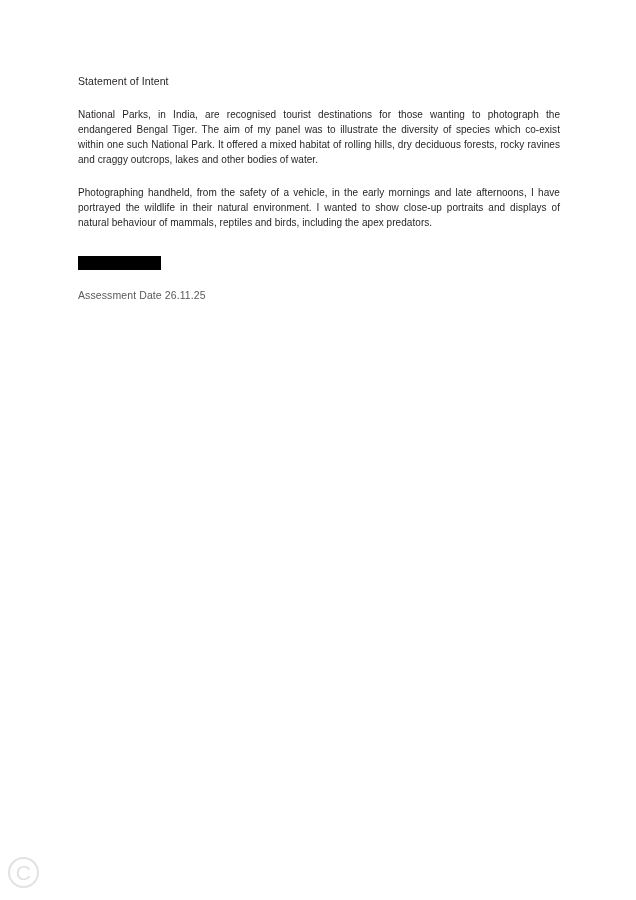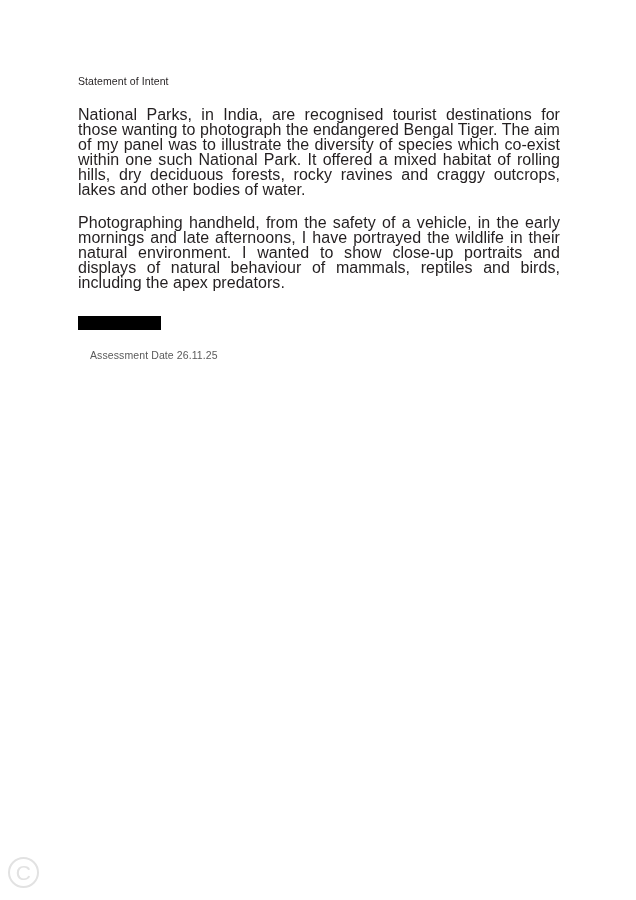--- a/index.html
+++ b/index.html
@@ -30,38 +30,38 @@
     width: 482px;
   }
   .doc-title {
     font-size: 10.5px;
     color: #231f20;
     line-height: 1.4;
     margin: 0 0 18px 0;
     letter-spacing: 0.1px;
   }
   .para {
-    font-size: 16px;
+    font-size: 10px;
     color: #231f20;
     line-height: 15px;
     text-align: justify;
     margin: 0 0 18px 0;
     letter-spacing: 0.05px;
   }
   .redaction {
     width: 83px;
     height: 14px;
     background: #000000;
     margin: 26px 0 18px 0;
   }
   .assessment {
     font-size: 10.5px;
     color: #5a5a5a;
     line-height: 1.4;
-    margin: 12px;
+    margin: 0;
     letter-spacing: 0.1px;
   }
   .watermark {
     position: absolute;
     left: 8px;
     bottom: 12px;
     display: flex;
     align-items: center;
     gap: 7px;
     color: #e2e2e2;

